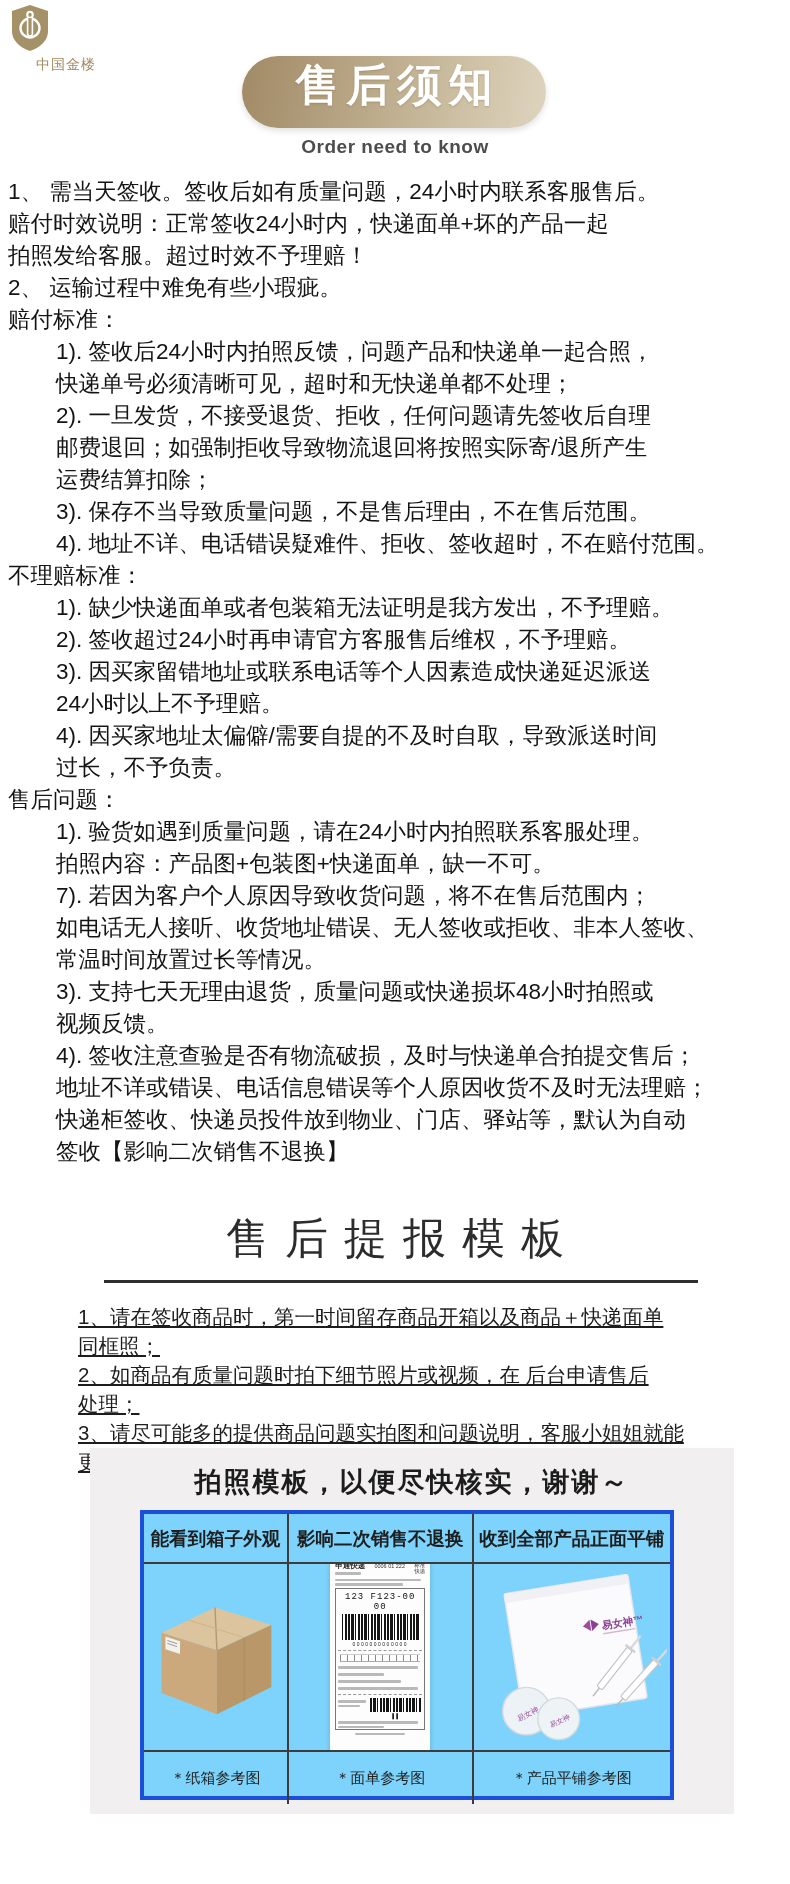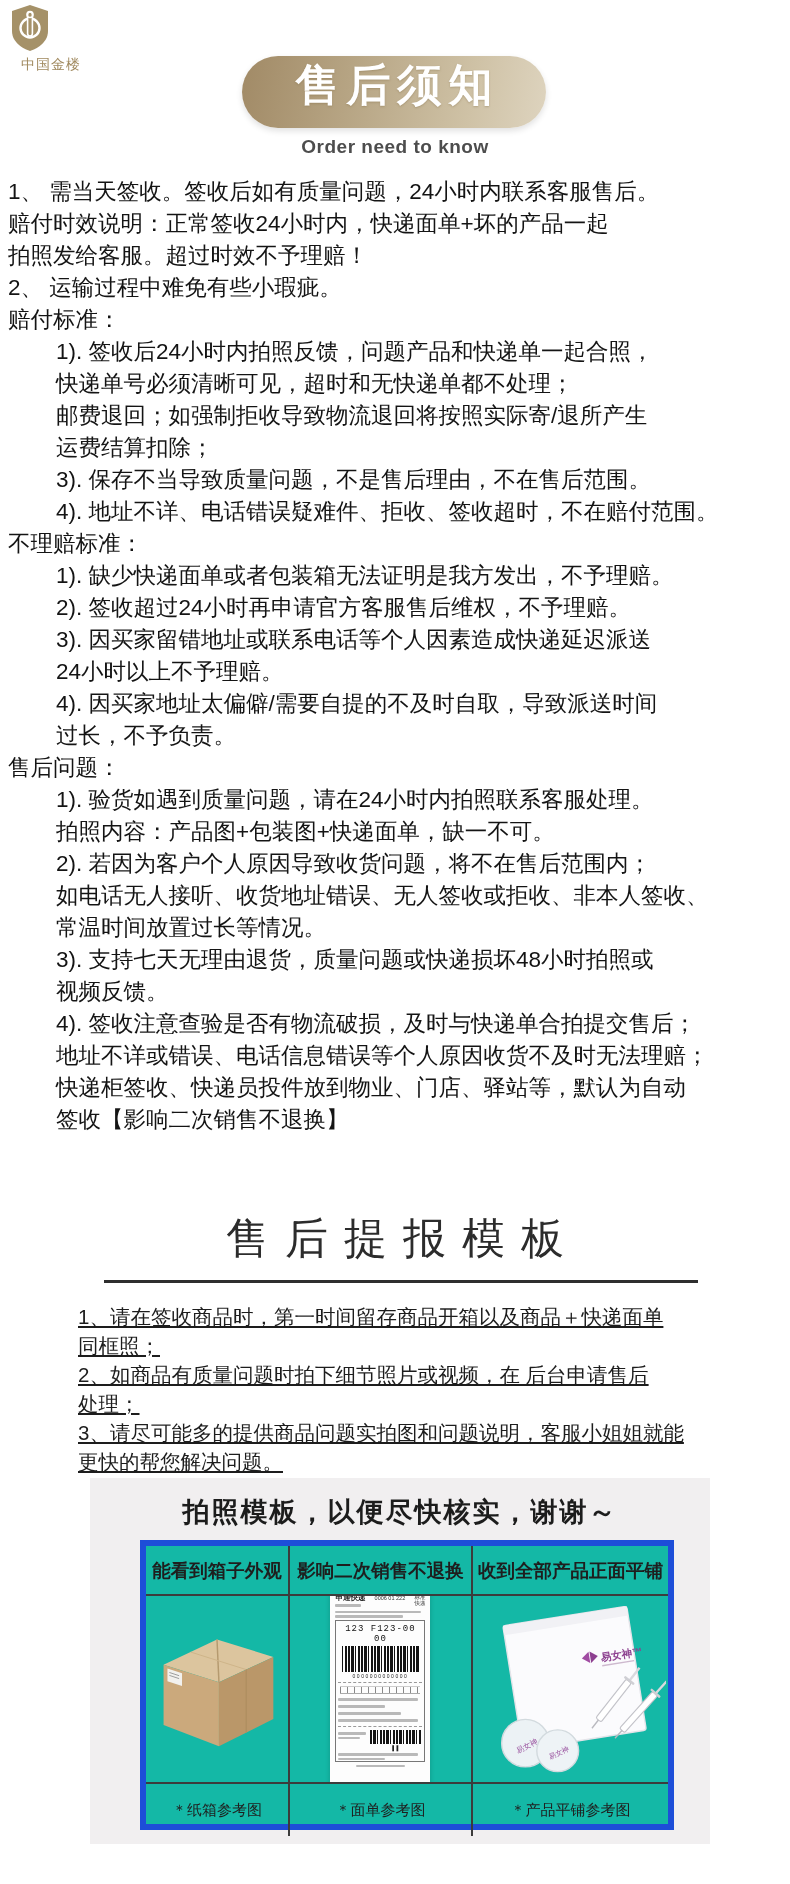--- a/index.html
+++ b/index.html
@@ -1,20 +1,20 @@
 <!DOCTYPE html>
 <html><head>
 <meta charset="utf-8">
 <style>
   html,body{margin:0;padding:0;}
   .page{position:relative;width:790px;height:1884px;background:#ffffff;overflow:hidden;
         font-family:"Liberation Sans","DejaVu Sans",sans-serif;color:#161616;}
 
   
-  .brand{position:absolute;left:6px;top:4px;width:90px;text-align:center;}
+  .brand{position:absolute;left:6px;top:4px;width:90px;text-align:right;}
   .brand svg{display:block;margin-left:4px;}
   .brand-name{margin-top:4px;font-size:14px;letter-spacing:1px;color:#a0895e;}
 
   
   .banner{position:absolute;left:242px;top:56px;width:304px;height:72px;border-radius:36px;
           background:linear-gradient(100deg,#a18a66 0%,#b6a483 35%,#cfc2a6 75%,#ded4bf 100%);
           box-shadow:0 3px 6px rgba(0,0,0,0.12);display:flex;align-items:flex-start;justify-content:center;}
   .banner-title{font-size:44px;font-weight:700;color:#ffffff;letter-spacing:7px;text-indent:7px;
           text-shadow:0 1px 2px rgba(120,100,60,.35);}
   .subtitle{position:absolute;top:136px;left:0;width:100%;text-align:center;
@@ -26,25 +26,25 @@
   .nline.ind{padding-left:48px;}
 
   
   .tpl-title{position:absolute;top:1210px;left:0;width:100%;text-align:center;
           font-size:43px;color:#2c2c2c;letter-spacing:16px;text-indent:16px;font-weight:400;}
   .tpl-rule{position:absolute;top:1280px;left:104px;width:594px;height:3px;background:#2e2e2e;}
   .tpl-notes{position:absolute;top:1302px;left:78px;width:660px;}
   .tline{font-size:20.5px;line-height:29px;color:#1d1d1d;white-space:nowrap;text-decoration:underline;}
 
   
-  .panel{position:absolute;top:1478px;left:90px;width:620px;height:366px;background:#f1eff0;}
+  .panel{position:absolute;top:1448px;left:90px;width:620px;height:366px;background:#f1eff0;padding-left:24px;}
   .panel-title{position:absolute;top:16px;left:0;width:100%;text-align:center;
           font-size:27px;font-weight:700;color:#1c1c1c;letter-spacing:2px;}
   .ptable{position:absolute;top:62px;left:50px;width:534px;height:290px;
-          border:6px solid #1d4ed8;box-sizing:border-box;background:#14b8a6;}
+          border:4px solid #1d4ed8;box-sizing:border-box;background:#7dd3fc;}
   .prow{display:flex;}
   .prow .pcell{box-sizing:border-box;border-right:2px solid #3c3c3c;border-bottom:2px solid #3c3c3c;
           display:flex;align-items:center;justify-content:center;overflow:hidden;}
   .prow .pcell:last-child{border-right:none;}
   .prow.last .pcell{border-bottom:none;}
   .prow .pcell:nth-last-child(3){width:146px;}
   .prow .pcell:nth-last-child(2){width:186px;}
   .prow .pcell:nth-last-child(1){width:198px;}
   .hrow .pcell{height:50px;font-size:18.5px;font-weight:700;color:#1e1e1e;}
   .irow .pcell{height:188px;}
@@ -96,35 +96,36 @@
 
   <div class="notice">
 
   <div class="nline">1、 需当天签收。签收后如有质量问题，24小时内联系客服售后。</div>
       <div class="nline">赔付时效说明：正常签收24小时内，快递面单+坏的产品一起</div>
       <div class="nline">拍照发给客服。超过时效不予理赔！</div>
       <div class="nline">2、 运输过程中难免有些小瑕疵。</div>
       <div class="nline">赔付标准：</div>
       <div class="nline ind">1). 签收后24小时内拍照反馈，问题产品和快递单一起合照，</div>
       <div class="nline ind">快递单号必须清晰可见，超时和无快递单都不处理；</div>
+      <div class="nline ind">2). 一旦发货，不接受退货、拒收，任何问题请先签收后自理</div>
       <div class="nline ind">邮费退回；如强制拒收导致物流退回将按照实际寄/退所产生</div>
       <div class="nline ind">运费结算扣除；</div>
       <div class="nline ind">3). 保存不当导致质量问题，不是售后理由，不在售后范围。</div>
       <div class="nline ind">4). 地址不详、电话错误疑难件、拒收、签收超时，不在赔付范围。</div>
       <div class="nline">不理赔标准：</div>
       <div class="nline ind">1). 缺少快递面单或者包装箱无法证明是我方发出，不予理赔。</div>
       <div class="nline ind">2). 签收超过24小时再申请官方客服售后维权，不予理赔。</div>
       <div class="nline ind">3). 因买家留错地址或联系电话等个人因素造成快递延迟派送</div>
       <div class="nline ind">24小时以上不予理赔。</div>
       <div class="nline ind">4). 因买家地址太偏僻/需要自提的不及时自取，导致派送时间</div>
       <div class="nline ind">过长，不予负责。</div>
       <div class="nline">售后问题：</div>
       <div class="nline ind">1). 验货如遇到质量问题，请在24小时内拍照联系客服处理。</div>
       <div class="nline ind">拍照内容：产品图+包装图+快递面单，缺一不可。</div>
-      <div class="nline ind">2). 若因为客户个人原因导致收货问题，将不在售后范围内；</div>
+      <div class="nline ind">7). 若因为客户个人原因导致收货问题，将不在售后范围内；</div>
       <div class="nline ind">如电话无人接听、收货地址错误、无人签收或拒收、非本人签收、</div>
       <div class="nline ind">常温时间放置过长等情况。</div>
       <div class="nline ind">3). 支持七天无理由退货，质量问题或快递损坏48小时拍照或</div>
       <div class="nline ind">视频反馈。</div>
       <div class="nline ind">4). 签收注意查验是否有物流破损，及时与快递单合拍提交售后；</div>
       <div class="nline ind">地址不详或错误、电话信息错误等个人原因收货不及时无法理赔；</div>
       <div class="nline ind">快递柜签收、快递员投件放到物业、门店、驿站等，默认为自动</div>
       <div class="nline ind">签收【影响二次销售不退换】</div>
     </div>
 

